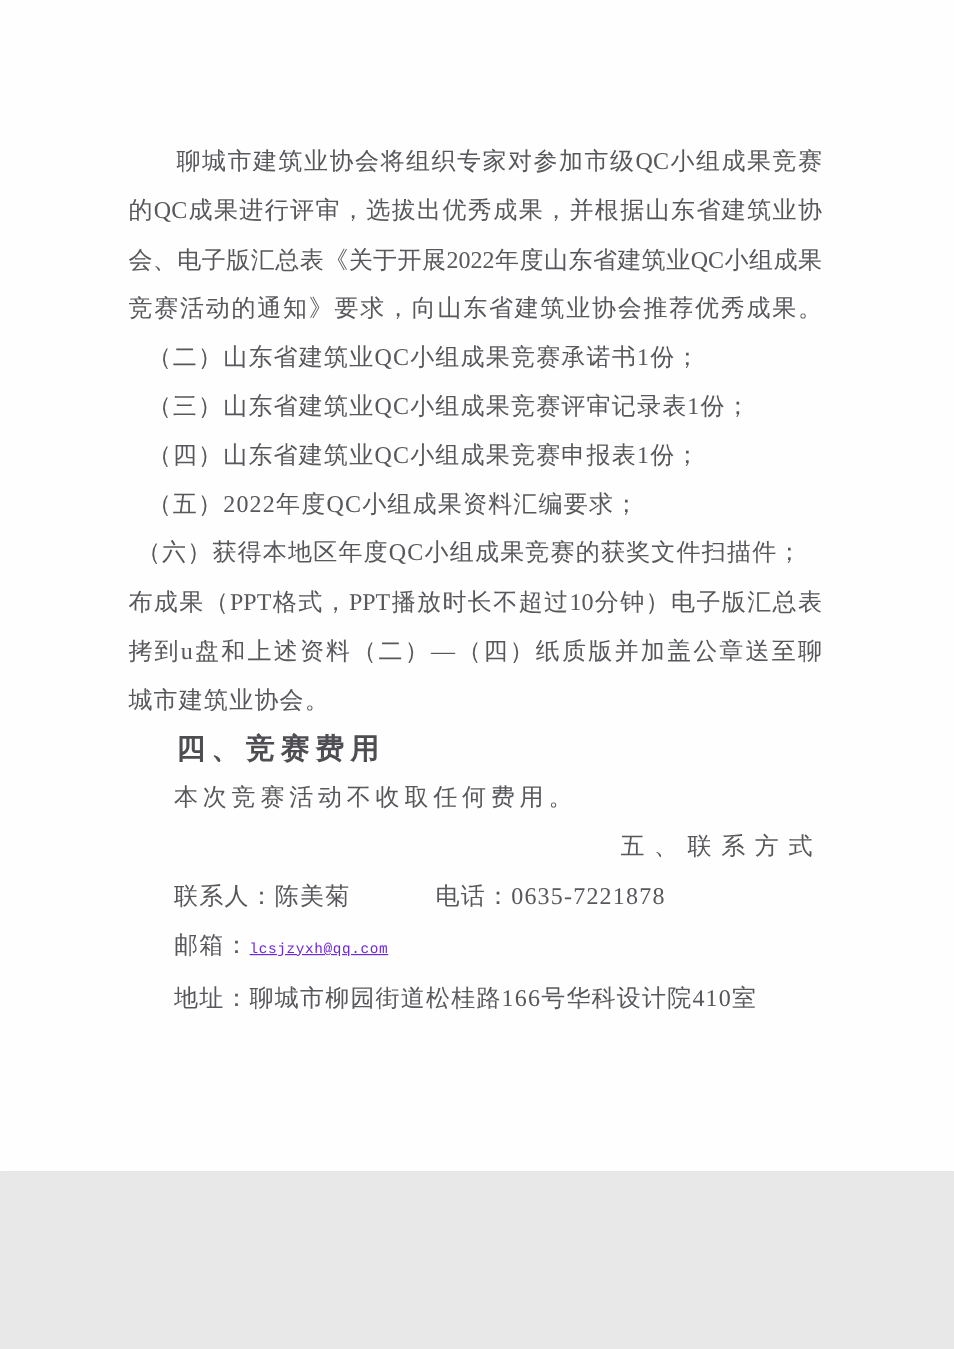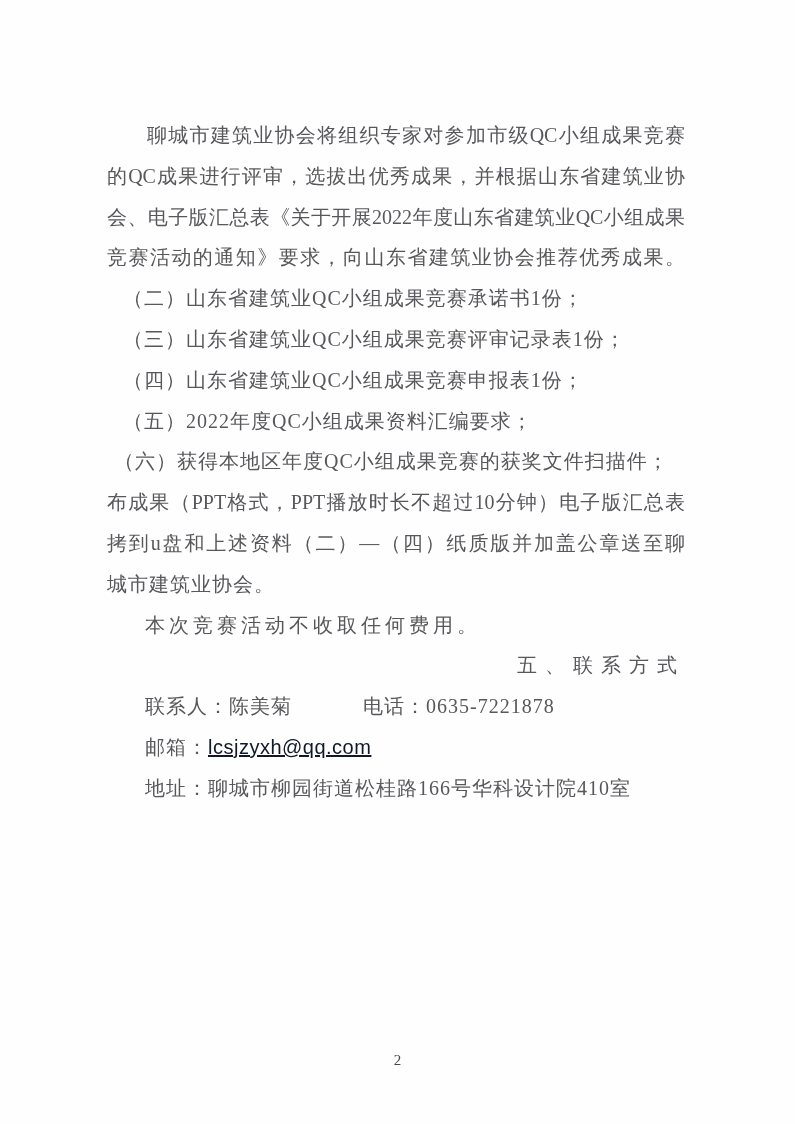--- a/index.html
+++ b/index.html
@@ -1,18 +1,18 @@
 <!DOCTYPE html>
 <html><head>
 <meta charset="utf-8">
 <style>
   html,body { margin:0; padding:0; background:#e8e8e8; }
   .page {
     position:relative;
-    width:795px; height:1124px;
+    width:795px; height:976px;
     margin:0 auto;
     background:#fefefe;
     font-family:"Liberation Serif","DejaVu Serif",serif;
     color:#58585c;
     overflow:hidden;
     box-shadow:0 0 4px rgba(0,0,0,0.15);
   }
   .content { position:absolute; left:107px; top:115px; width:578px; }
   .l { line-height:40.8px; font-size:20px; letter-spacing:1px; white-space:nowrap; }
   .stretch { text-align:justify; text-align-last:justify; letter-spacing:0; white-space:normal; }
@@ -22,23 +22,23 @@
   .h {
     font-family:"Liberation Sans","DejaVu Sans",sans-serif;
     font-weight:bold; font-size:24px; letter-spacing:5px;
     padding-left:40px; color:#4d4d52;
   }
   .sub-h { padding-left:38px; letter-spacing:8px;text-align:right; }
   .fee   { padding-left:38px; letter-spacing:4px; }
   .contact { padding-left:38px; }
   .c-person { display:inline-block; width:218px; }
   .email-link {
-    color:#0f172a; text-decoration:underline;
-    font-family:Liberation Sans, sans-serif;
-    font-size:20px; letter-spacing:0.5px; cursor:pointer;
+    color:#6d28d9; text-decoration:underline;
+    font-family:Liberation Mono, monospace;
+    font-size:12px; letter-spacing:0.5px; cursor:pointer;
   }
   .pagenum {
     position:absolute; top:1050px; left:0; width:100%;
     text-align:center; font-size:15px; color:#4a4a4a; line-height:20px;
   }
 </style>
 </head>
 <body>
 
 <div class="page">
@@ -53,20 +53,21 @@
     <div class="l item">（二）山东省建筑业QC小组成果竞赛承诺书1份；</div>
     <div class="l item">（三）山东省建筑业QC小组成果竞赛评审记录表1份；</div>
     <div class="l item">（四）山东省建筑业QC小组成果竞赛申报表1份；</div>
     <div class="l item">（五）2022年度QC小组成果资料汇编要求；</div>
     <div class="l item6">（六）获得本地区年度QC小组成果竞赛的获奖文件扫描件；</div>
 
     <div class="l stretch">布成果（PPT格式，PPT播放时长不超过10分钟）电子版汇总表</div>
     <div class="l stretch">拷到u盘和上述资料（二）—（四）纸质版并加盖公章送至聊</div>
     <div class="l">城市建筑业协会。</div>
 
+    <div class="l h">四、竞赛费用</div>
     <div class="l fee">本次竞赛活动不收取任何费用。</div>
     <div class="l sub-h">五、联系方式</div>
 
     <div class="l contact">
       <span class="c-person">联系人：陈美菊</span><span>电话：0635-7221878</span>
     </div>
 
     <div class="l contact">
       <span>邮箱：</span><a class="email-link">lcsjzyxh@qq.com</a>
     </div>

